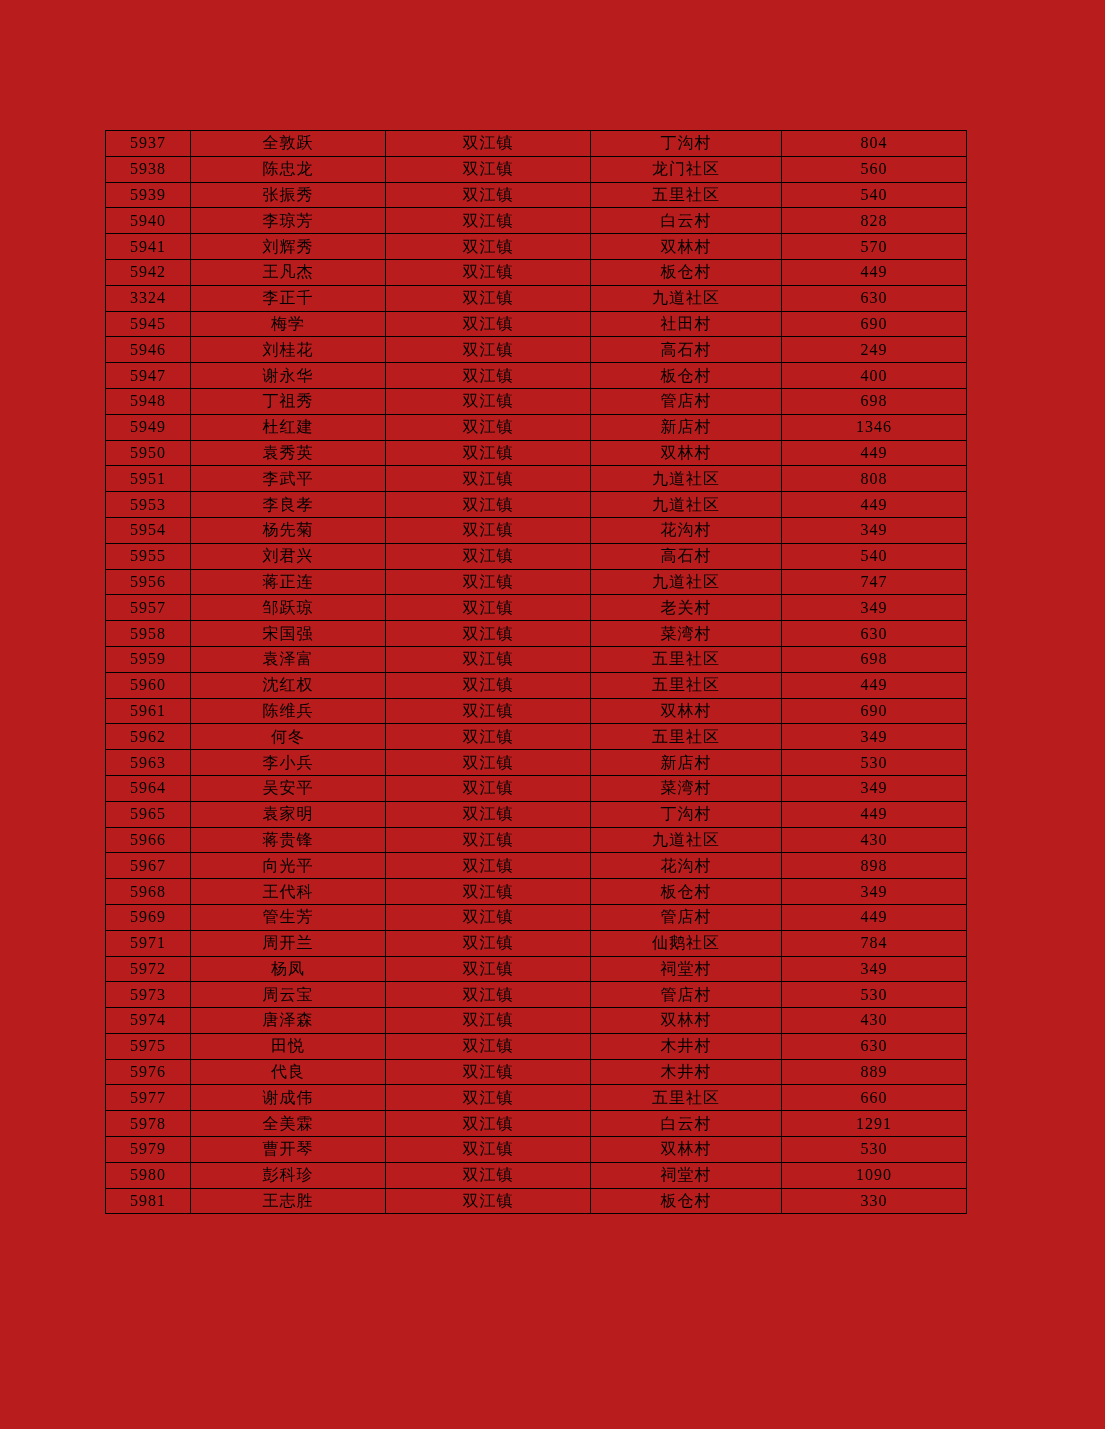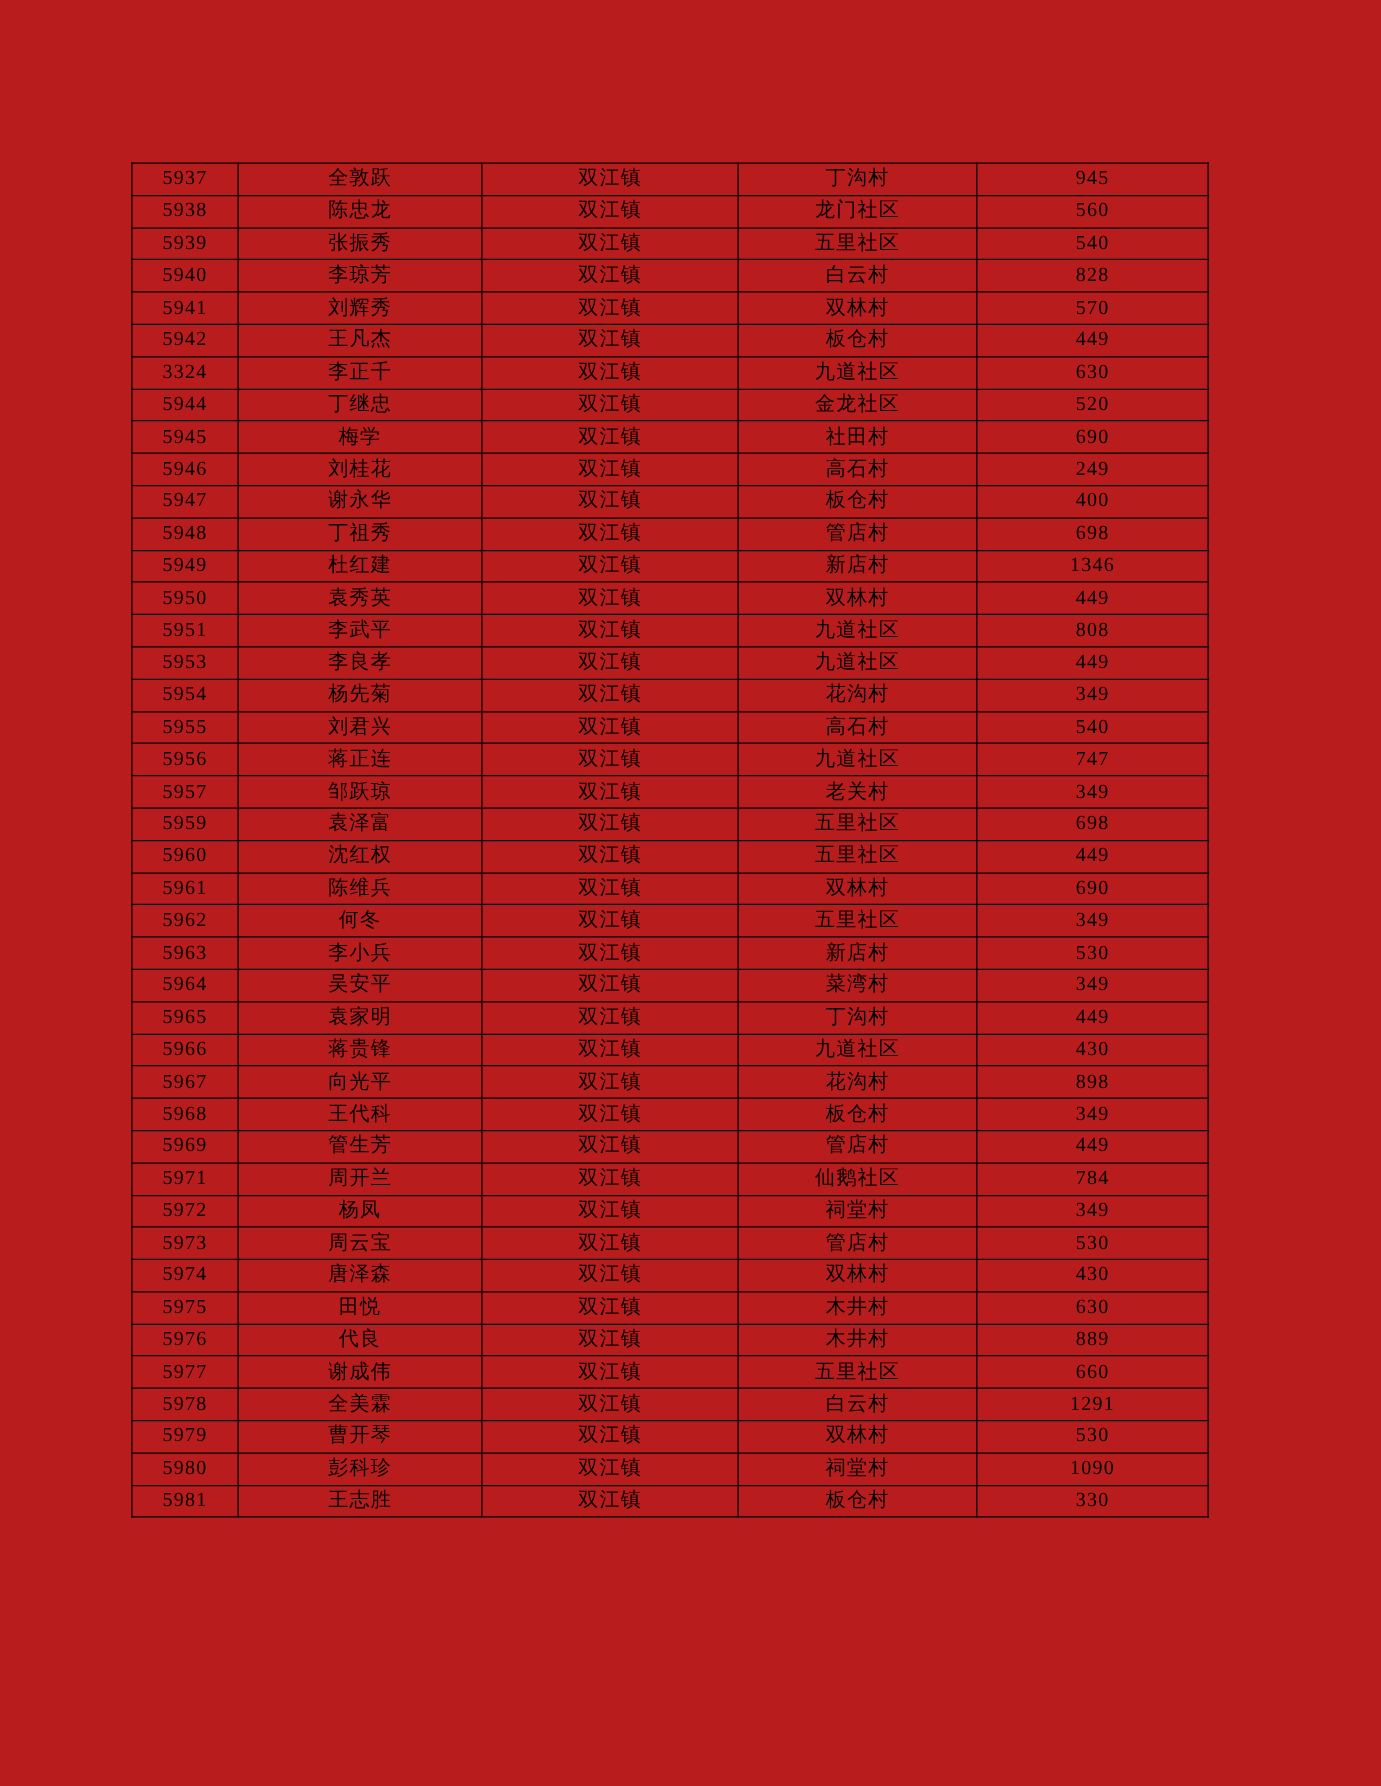--- a/index.html
+++ b/index.html
@@ -45,21 +45,21 @@
 <body>
 
 <div class="page">
   <table class="roster">
     <tbody id="roster-body">
         <tr>
           <td class="col-0">5937</td>
           <td class="col-1">全敦跃</td>
           <td class="col-2">双江镇</td>
           <td class="col-3">丁沟村</td>
-          <td class="col-4">945</td>
+          <td class="col-4">804</td>
         </tr>
         <tr>
           <td class="col-0">5938</td>
           <td class="col-1">陈忠龙</td>
           <td class="col-2">双江镇</td>
           <td class="col-3">龙门社区</td>
           <td class="col-4">560</td>
         </tr>
         <tr>
           <td class="col-0">5939</td>
@@ -90,27 +90,20 @@
           <td class="col-4">449</td>
         </tr>
         <tr>
           <td class="col-0">3324</td>
           <td class="col-1">李正千</td>
           <td class="col-2">双江镇</td>
           <td class="col-3">九道社区</td>
           <td class="col-4">630</td>
         </tr>
         <tr>
-          <td class="col-0">5944</td>
-          <td class="col-1">丁继忠</td>
-          <td class="col-2">双江镇</td>
-          <td class="col-3">金龙社区</td>
-          <td class="col-4">520</td>
-        </tr>
-        <tr>
           <td class="col-0">5945</td>
           <td class="col-1">梅学</td>
           <td class="col-2">双江镇</td>
           <td class="col-3">社田村</td>
           <td class="col-4">690</td>
         </tr>
         <tr>
           <td class="col-0">5946</td>
           <td class="col-1">刘桂花</td>
           <td class="col-2">双江镇</td>
@@ -179,20 +172,27 @@
           <td class="col-2">双江镇</td>
           <td class="col-3">九道社区</td>
           <td class="col-4">747</td>
         </tr>
         <tr>
           <td class="col-0">5957</td>
           <td class="col-1">邹跃琼</td>
           <td class="col-2">双江镇</td>
           <td class="col-3">老关村</td>
           <td class="col-4">349</td>
+        </tr>
+        <tr>
+          <td class="col-0">5958</td>
+          <td class="col-1">宋国强</td>
+          <td class="col-2">双江镇</td>
+          <td class="col-3">菜湾村</td>
+          <td class="col-4">630</td>
         </tr>
         <tr>
           <td class="col-0">5959</td>
           <td class="col-1">袁泽富</td>
           <td class="col-2">双江镇</td>
           <td class="col-3">五里社区</td>
           <td class="col-4">698</td>
         </tr>
         <tr>
           <td class="col-0">5960</td>

